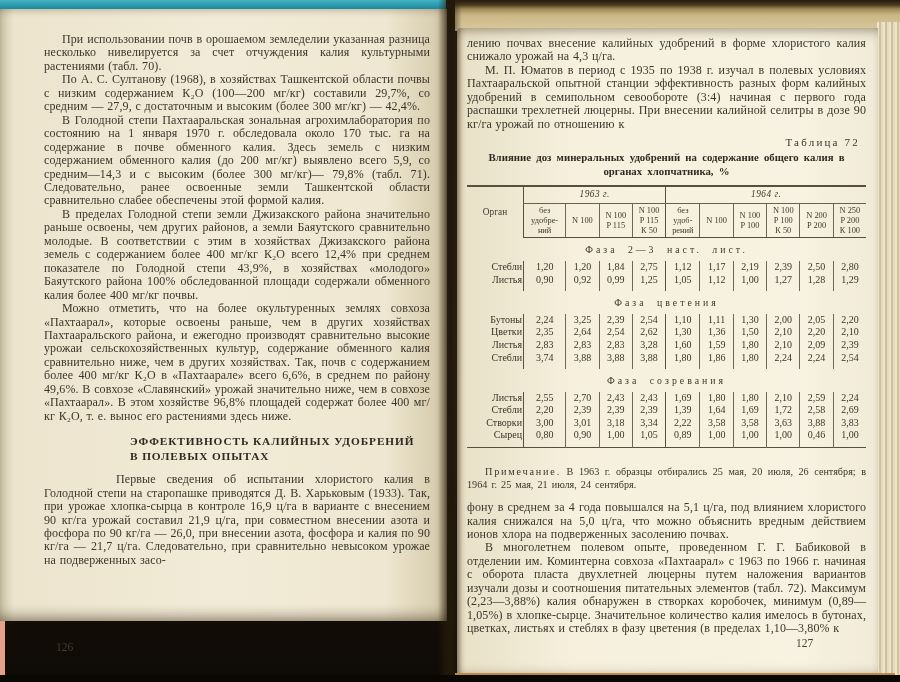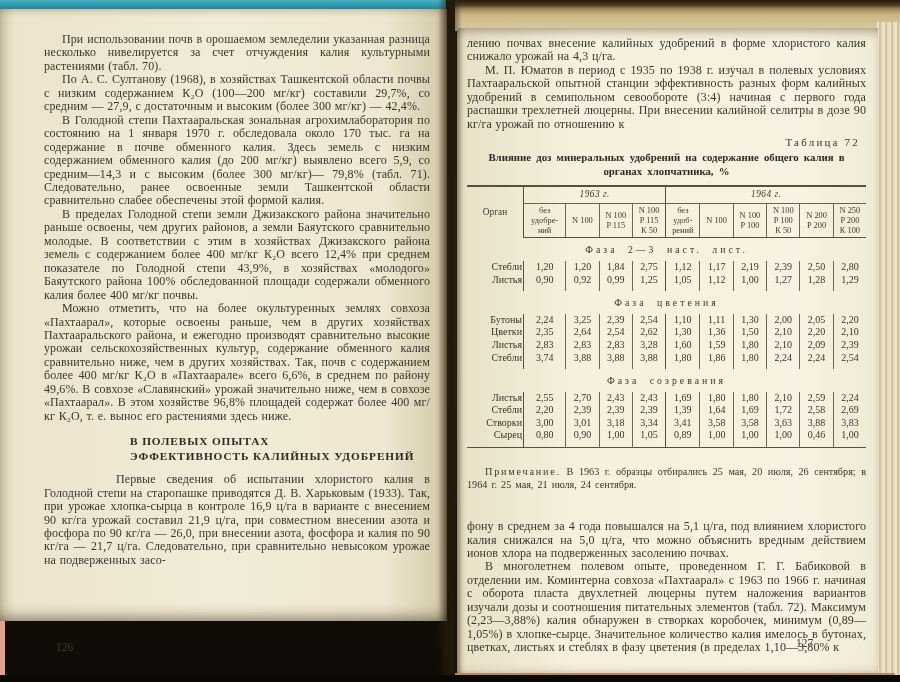--- a/index.html
+++ b/index.html
@@ -60,21 +60,21 @@
   table.k .vline{border-left:1px solid #6f6753;}
   table.k .grp{border-left:1.4px solid #57503d;}
   table.k td{font-size:10px;line-height:12.6px;text-align:center;padding:0 1px;}
   table.k td.organ{text-align:right;padding-left:2px;}
   table.k td.sect{text-align:center;letter-spacing:3px;word-spacing:5px;font-size:9.8px;
                   padding:6px 0 4px 0;border:none;color:#3e392d;}
   table.k tr.last td{padding-bottom:5px;}
   .note{margin-top:17px;font-size:10.2px;line-height:13px;text-align:justify;
         color:#3b362c;text-indent:18px;word-spacing:1.5px;}
   .note-label{letter-spacing:1.8px;}
-  .rp-bottom{margin-top:29px;}
+  .rp-bottom{margin-top:10px;}
 </style>
 </head>
 <body>
 
 <div class="book">
 
   <div class="edges-top"></div>
   <div class="edges-right"></div>
   <div class="cover-strip"></div>
   <div class="pink-edge"></div>
@@ -82,22 +82,22 @@
   <div class="left-page">
     <div class="lp-inner">
       <div id="leftParas">
           <p class="para indent">При использовании почв в орошаемом земледелии указанная разница несколько нивелируется за счет отчуждения калия культурными растениями (табл. 70).</p>
           <p class="para indent">По А. С. Султанову (1968), в хозяйствах Ташкентской области почвы с низким содержанием К₂О (100—200 мг/кг) составили 29,7%, со средним — 27,9, с достаточным и высоким (более 300 мг/кг) — 42,4%.</p>
           <p class="para indent">В Голодной степи Пахтааральская зональная агрохимлаборатория по состоянию на 1 января 1970 г. обследовала около 170 тыс. га на содержание в почве обменного калия. Здесь земель с низким содержанием обменного калия (до 200 мг/кг) выявлено всего 5,9, со средним—14,3 и с высоким (более 300 мг/кг)— 79,8% (табл. 71). Следовательно, ранее освоенные земли Ташкентской области сравнительно слабее обеспечены этой формой калия.</p>
           <p class="para indent">В пределах Голодной степи земли Джизакского района значительно раньше освоены, чем других районов, а земли Баяутского сравнительно молодые. В соответствии с этим в хозяйствах Джизакского района земель с содержанием более 400 мг/кг К₂О всего 12,4% при среднем показателе по Голодной степи 43,9%, в хозяйствах «молодого» Баяутского района 100% обследованной площади содержали обменного калия более 400 мг/кг почвы.</p>
           <p class="para indent">Можно отметить, что на более окультуренных землях совхоза «Пахтаарал», которые освоены раньше, чем в других хозяйствах Пахтааральского района, и ежегодно производят сравнительно высокие урожаи сельскохозяйственных культур, содержание обменного калия сравнительно ниже, чем в других хозяйствах. Так, почв с содержанием более 400 мг/кг К₂О в «Пахтаарале» всего 6,6%, в среднем по району 49,6%. В совхозе «Славянский» урожай значительно ниже, чем в совхозе «Пахтаарал». В этом хозяйстве 96,8% площадей содержат более 400 мг/кг К₂О, т. е. вынос его растениями здесь ниже.</p>
         </div>
       <div class="heading">
+        <div>ЭФФЕКТИВНОСТЬ КАЛИЙНЫХ УДОБРЕНИЙ</div>
         <div>В ПОЛЕВЫХ ОПЫТАХ</div>
-        <div>ЭФФЕКТИВНОСТЬ КАЛИЙНЫХ УДОБРЕНИЙ</div>
       </div>
       <div id="leftParas2">
           <p class="para indent-lg">Первые сведения об испытании хлористого калия в Голодной степи на старопашке приводятся Д. В. Харьковым (1933). Так, при урожае хлопка-сырца в контроле 16,9 ц/га в варианте с внесением 90 кг/га урожай составил 21,9 ц/га, при совместном внесении азота и фосфора по 90 кг/га — 26,0, при внесении азота, фосфора и калия по 90 кг/га — 21,7 ц/га. Следовательно, при сравнительно невысоком урожае на подверженных засо-</p>
         </div>
     </div>
   </div>
 
   <div class="right-page">
     <div class="rp-inner">
       <div id="rightTop">
@@ -252,21 +252,21 @@
               <td class="vline">1,72</td>
               <td class="vline">2,58</td>
               <td class="vline">2,69</td>
             </tr>
             <tr>
               <td class="organ">Створки</td>
               <td class="grp">3,00</td>
               <td class="vline">3,01</td>
               <td class="vline">3,18</td>
               <td class="vline">3,34</td>
-              <td class="grp">3,41</td>
+              <td class="grp">2,22</td>
               <td class="vline">3,58</td>
               <td class="vline">3,58</td>
               <td class="vline">3,63</td>
               <td class="vline">3,88</td>
               <td class="vline">3,83</td>
             </tr>
             <tr class="last">
               <td class="organ">Сырец</td>
               <td class="grp">0,80</td>
               <td class="vline">0,90</td>

